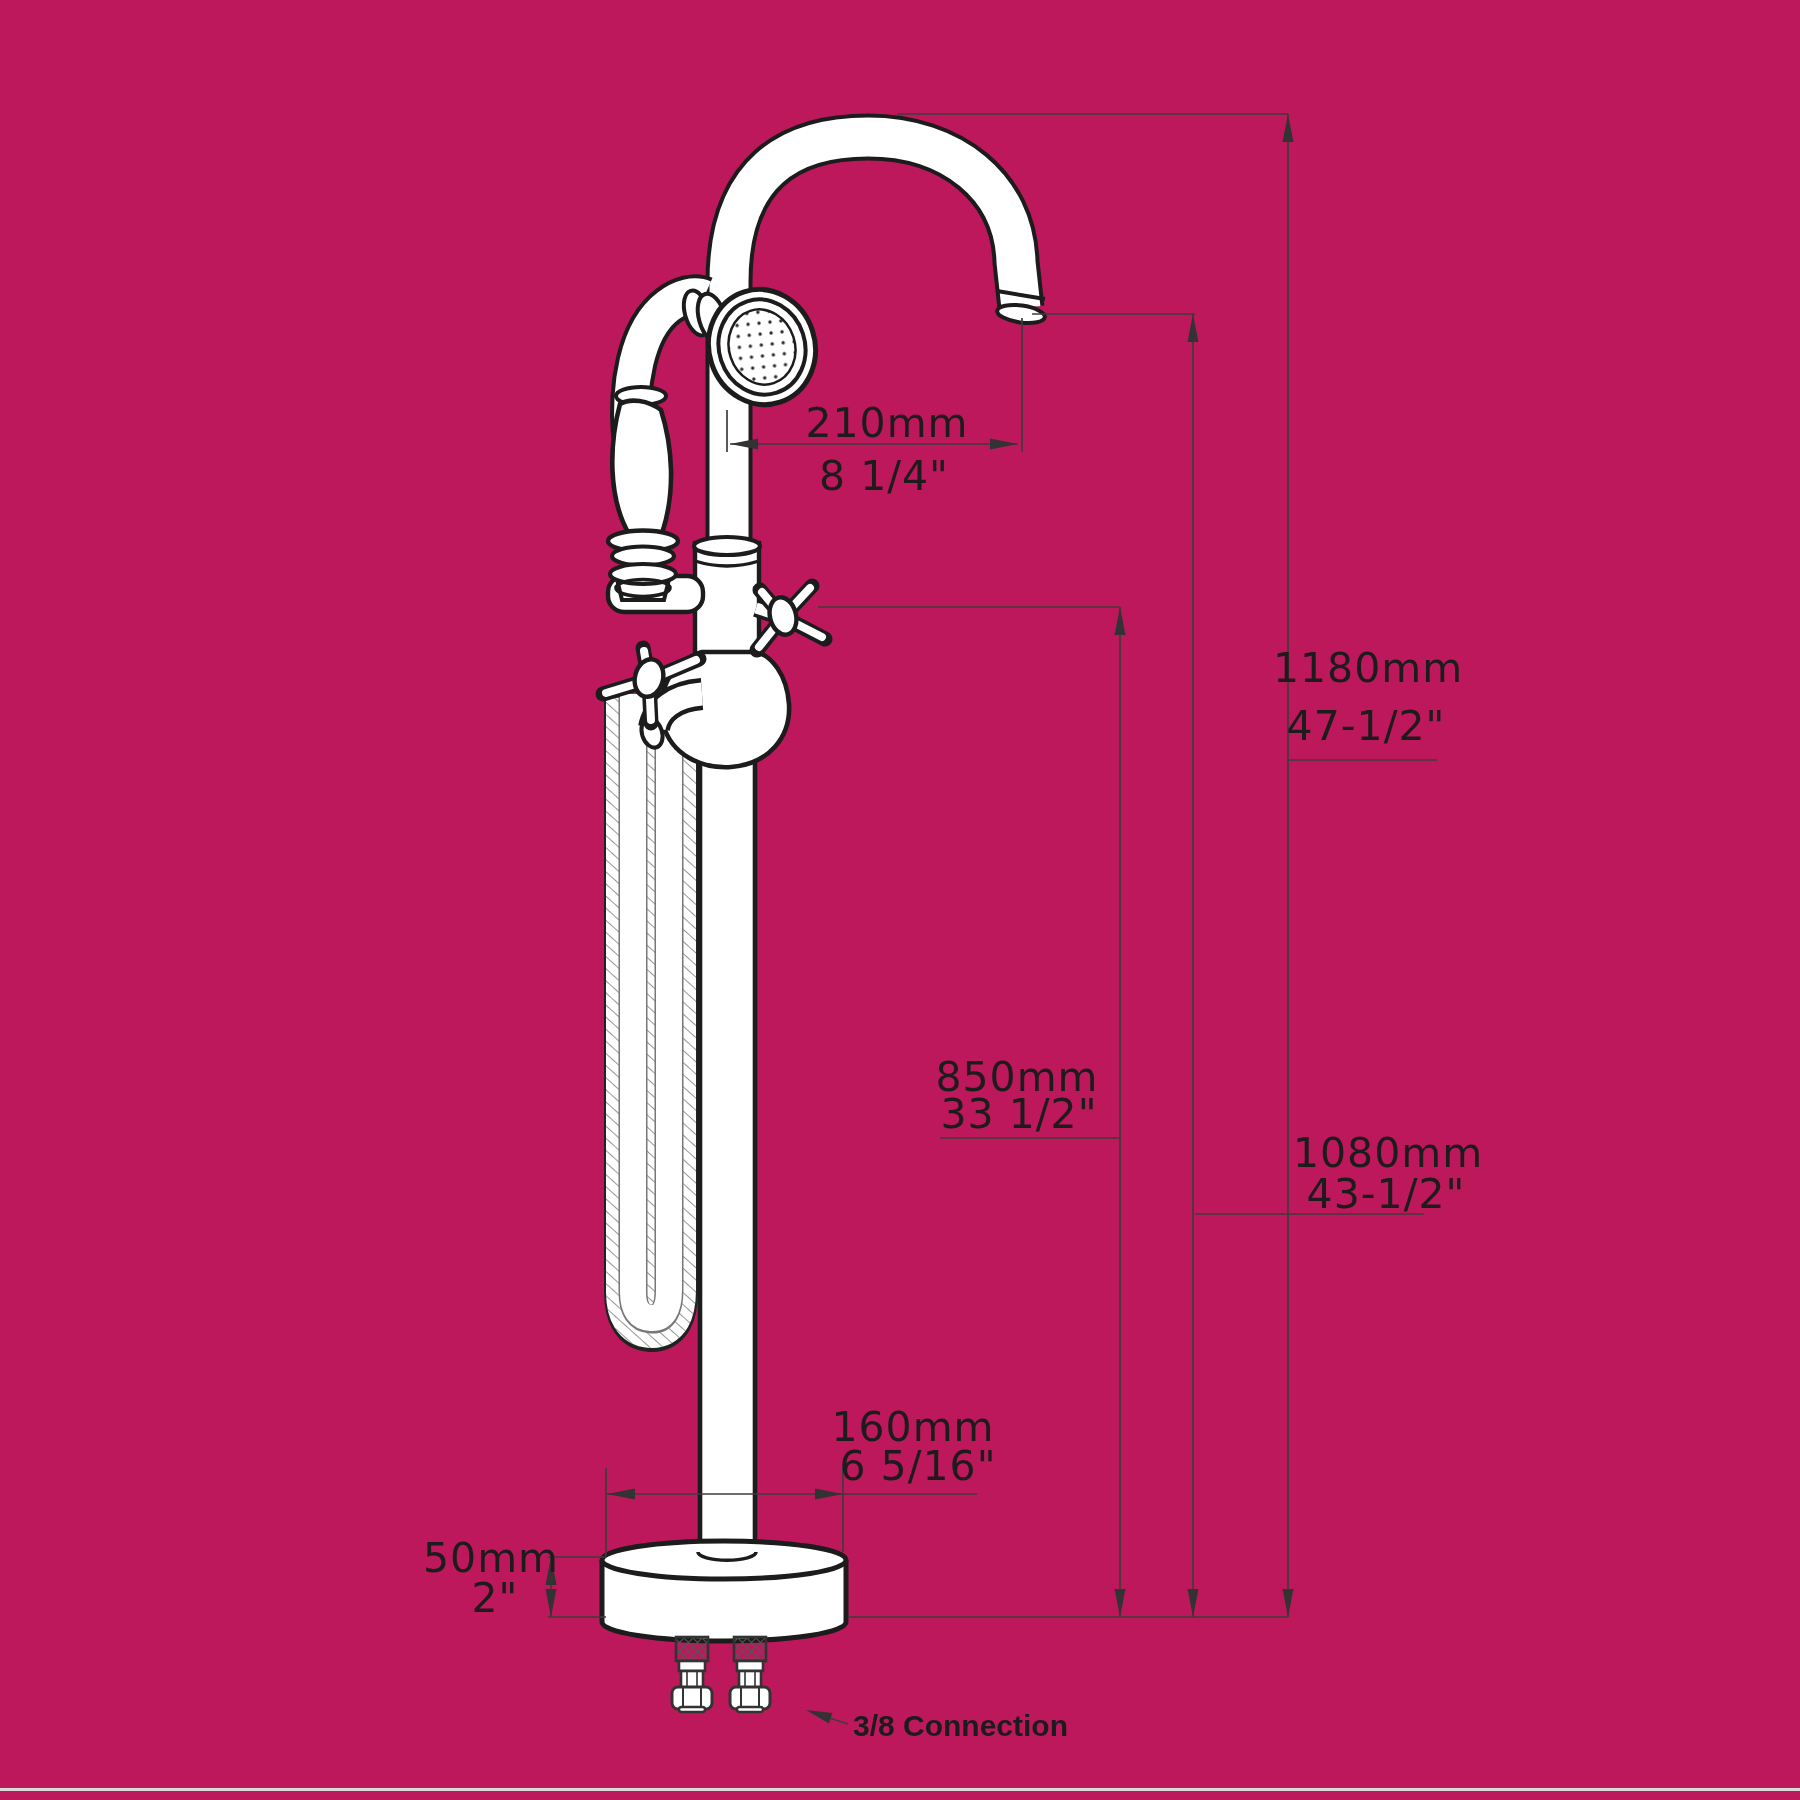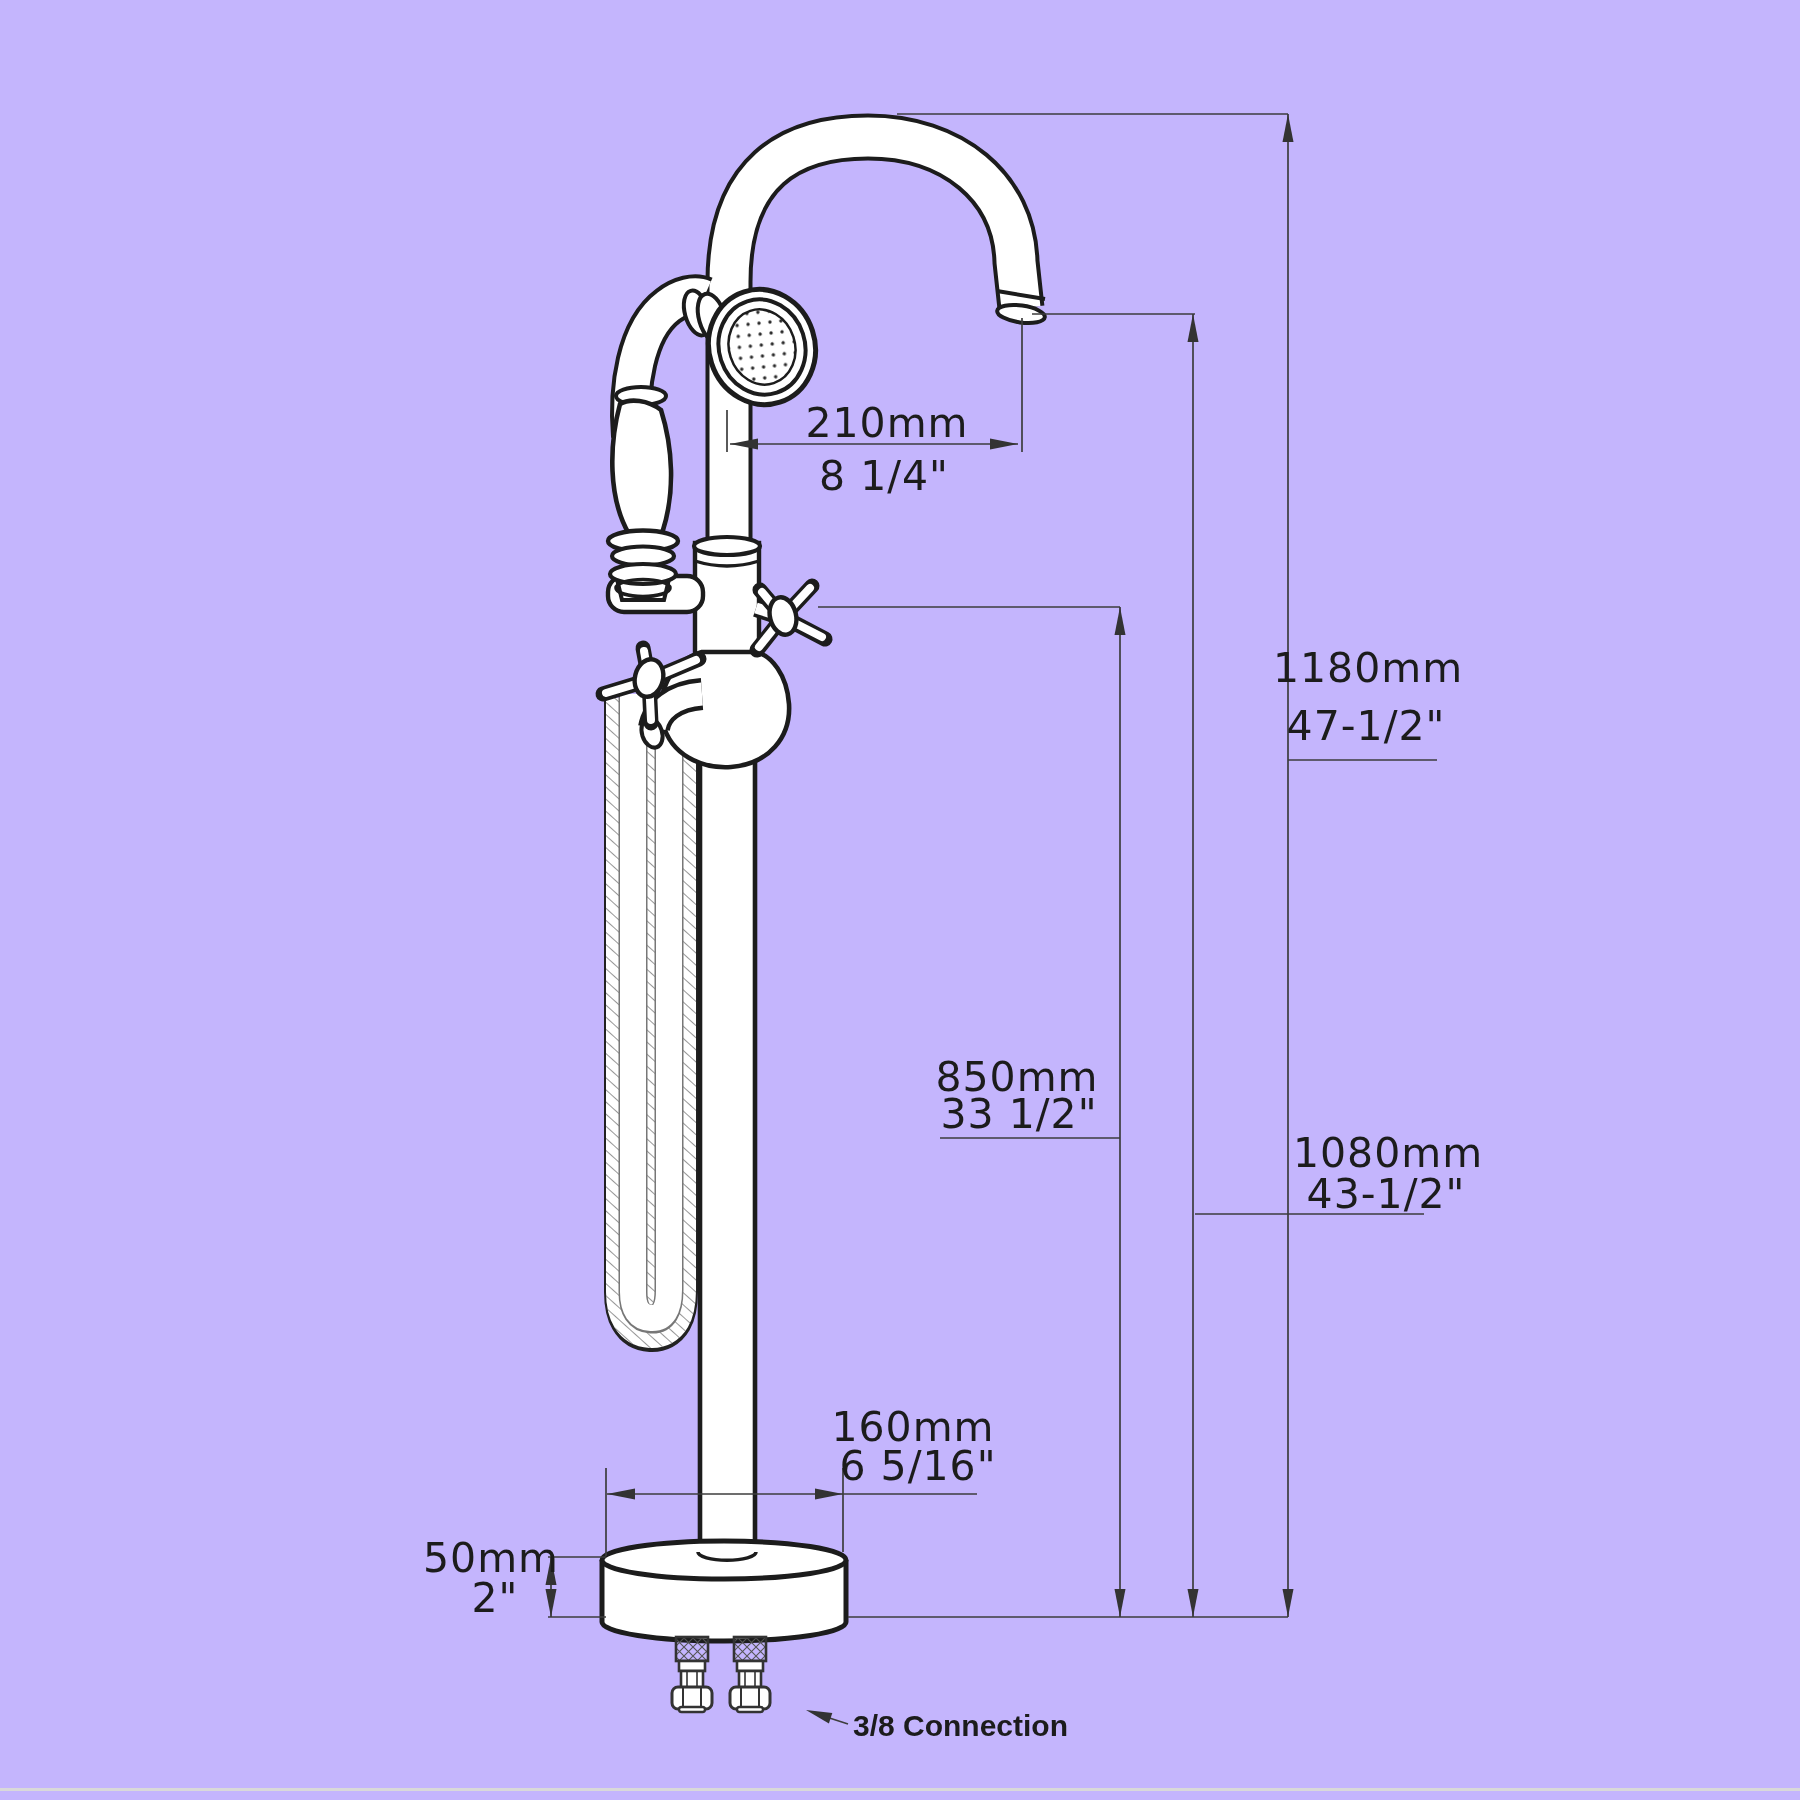--- a/index.html
+++ b/index.html
@@ -1,16 +1,16 @@
 <!DOCTYPE html>
 <html><head>
 <meta charset="utf-8">
 <style>
   html,body{margin:0;padding:0;background:#ffffff;}
-  .canvas{position:relative;width:1800px;height:1800px;background:#c4b5fd;overflow:hidden;
+  .canvas{position:relative;width:1800px;height:1800px;background:#be185d;overflow:hidden;
           font-family:"DejaVu Sans","Liberation Sans",sans-serif;}
   svg{position:absolute;left:0;top:0;}
   text{fill:#1c1c1c;}
   .dimtext{font-size:41px;letter-spacing:1px;}
   .notetext{font-size:30px;font-weight:700;letter-spacing:0px;font-family:"Liberation Sans",sans-serif;}
 </style>
 </head>
 <body>
 
 <div class="canvas">

